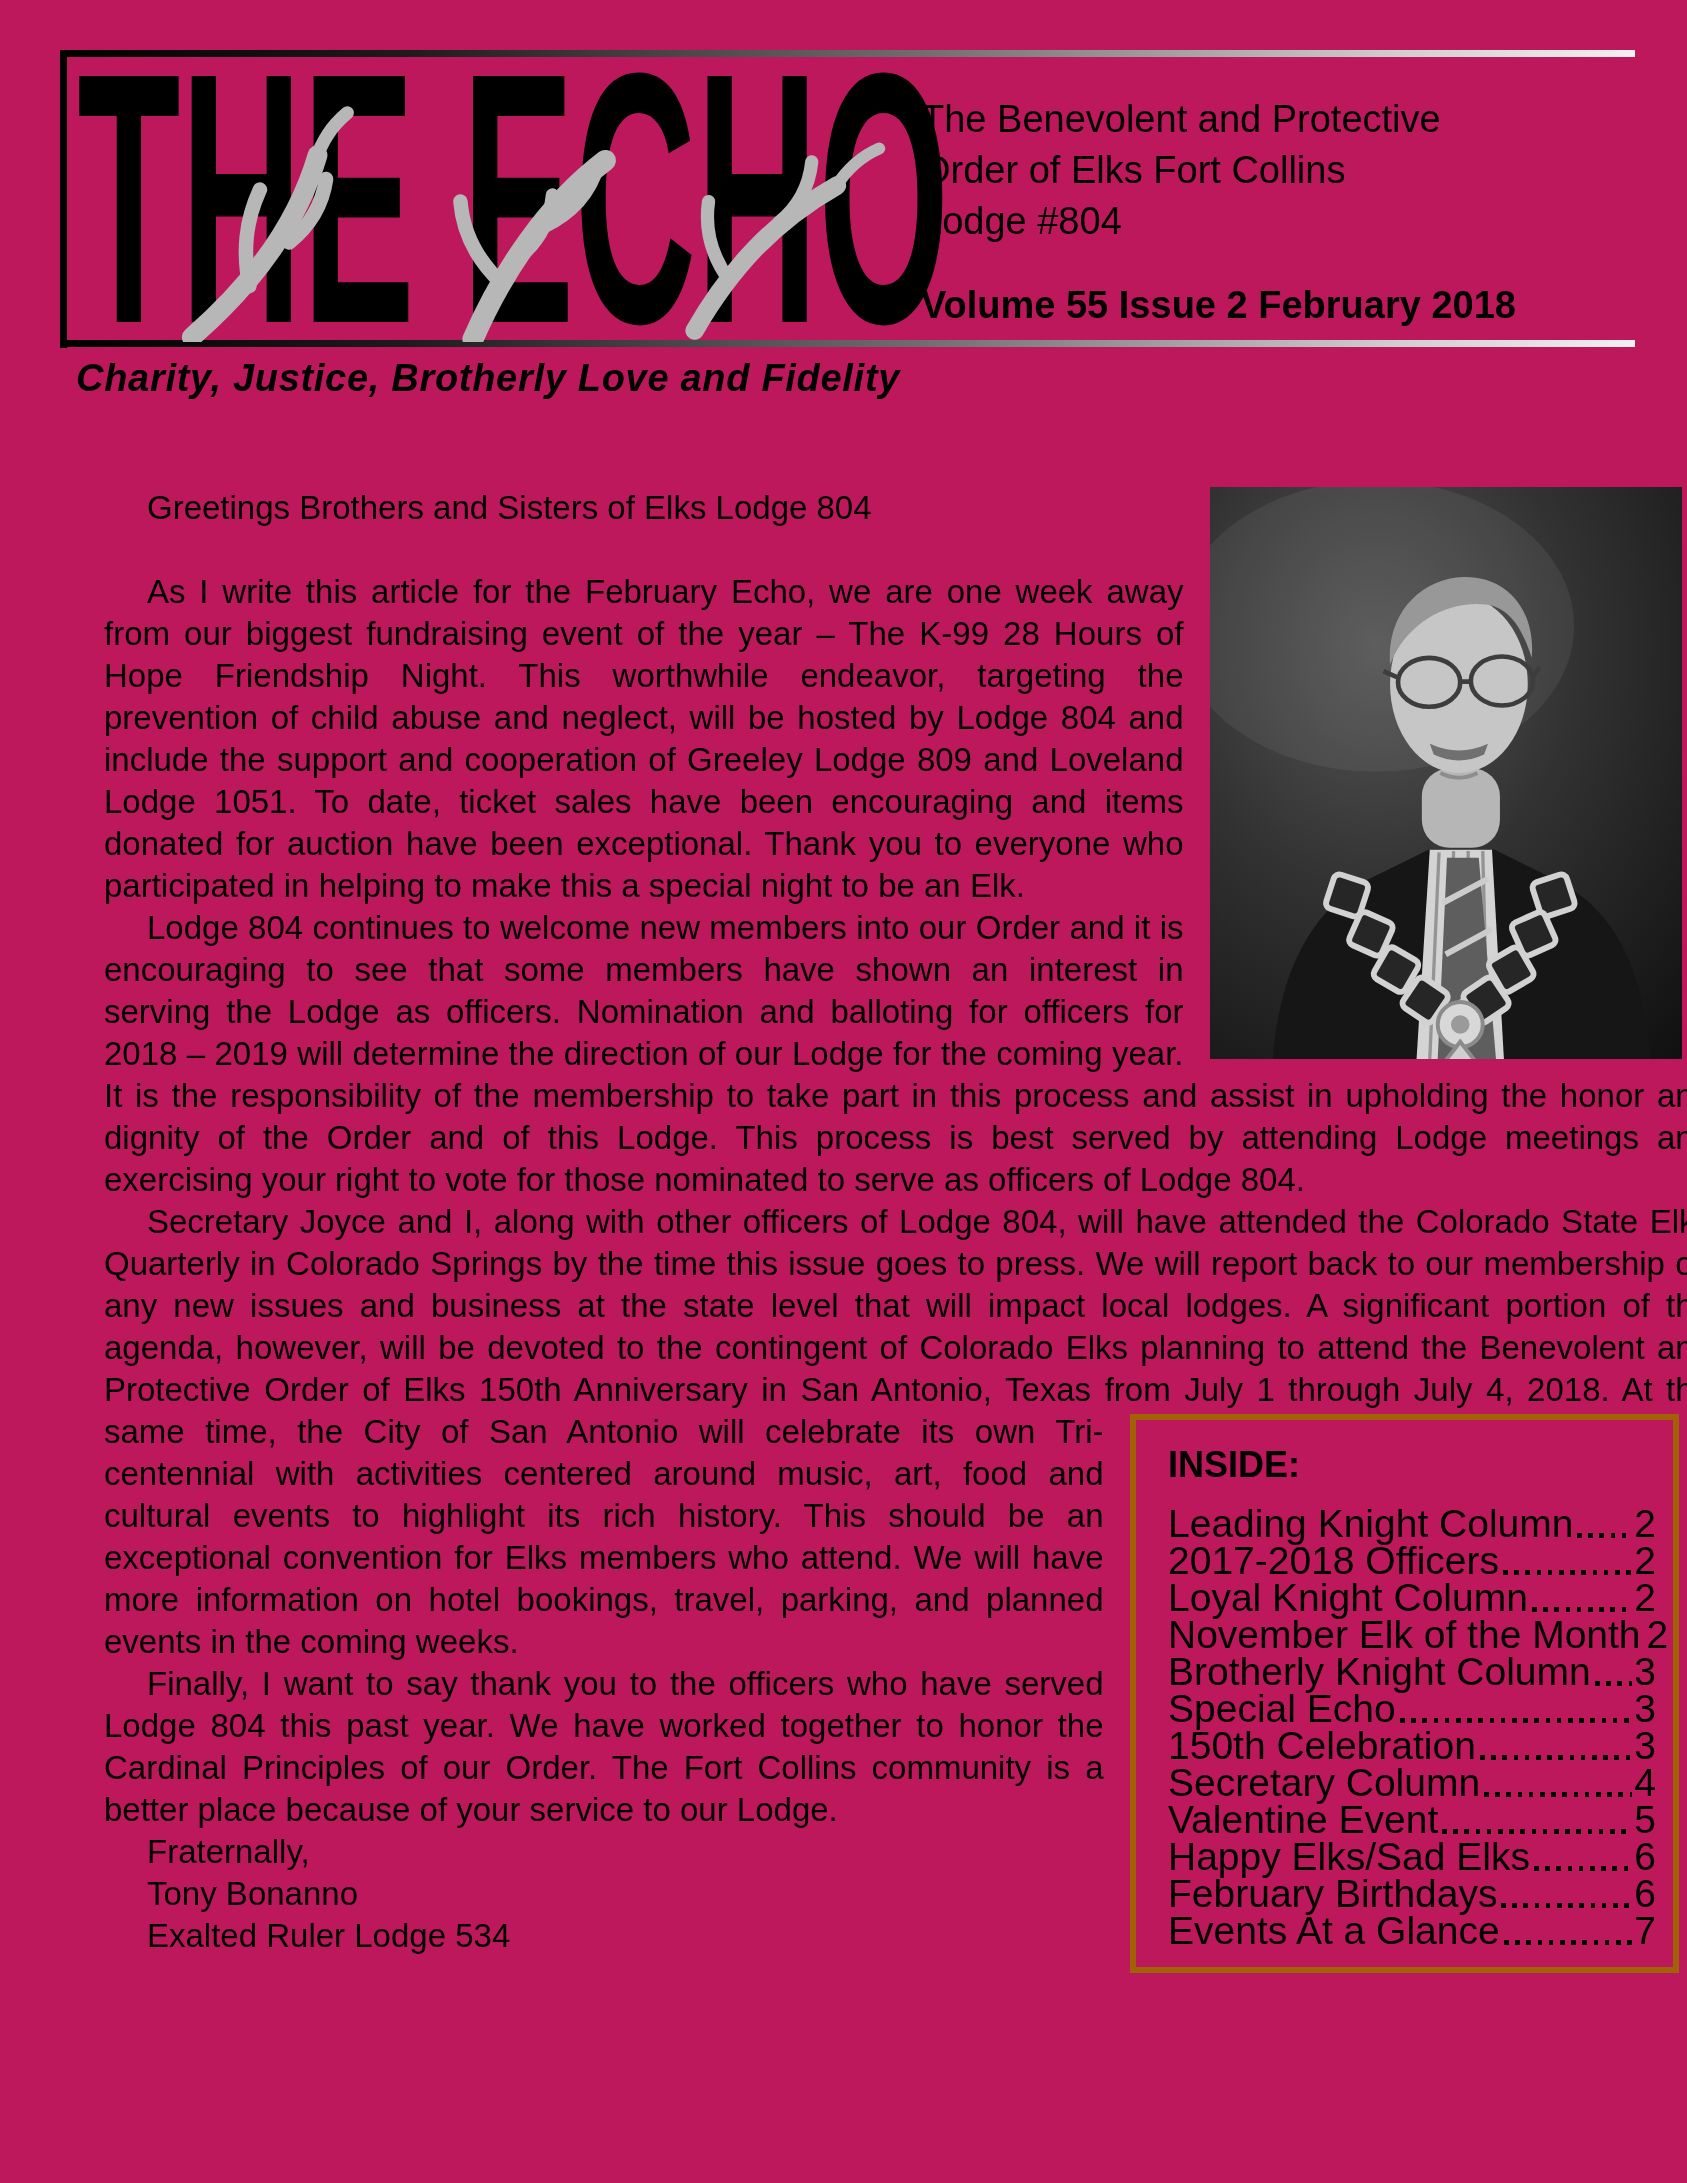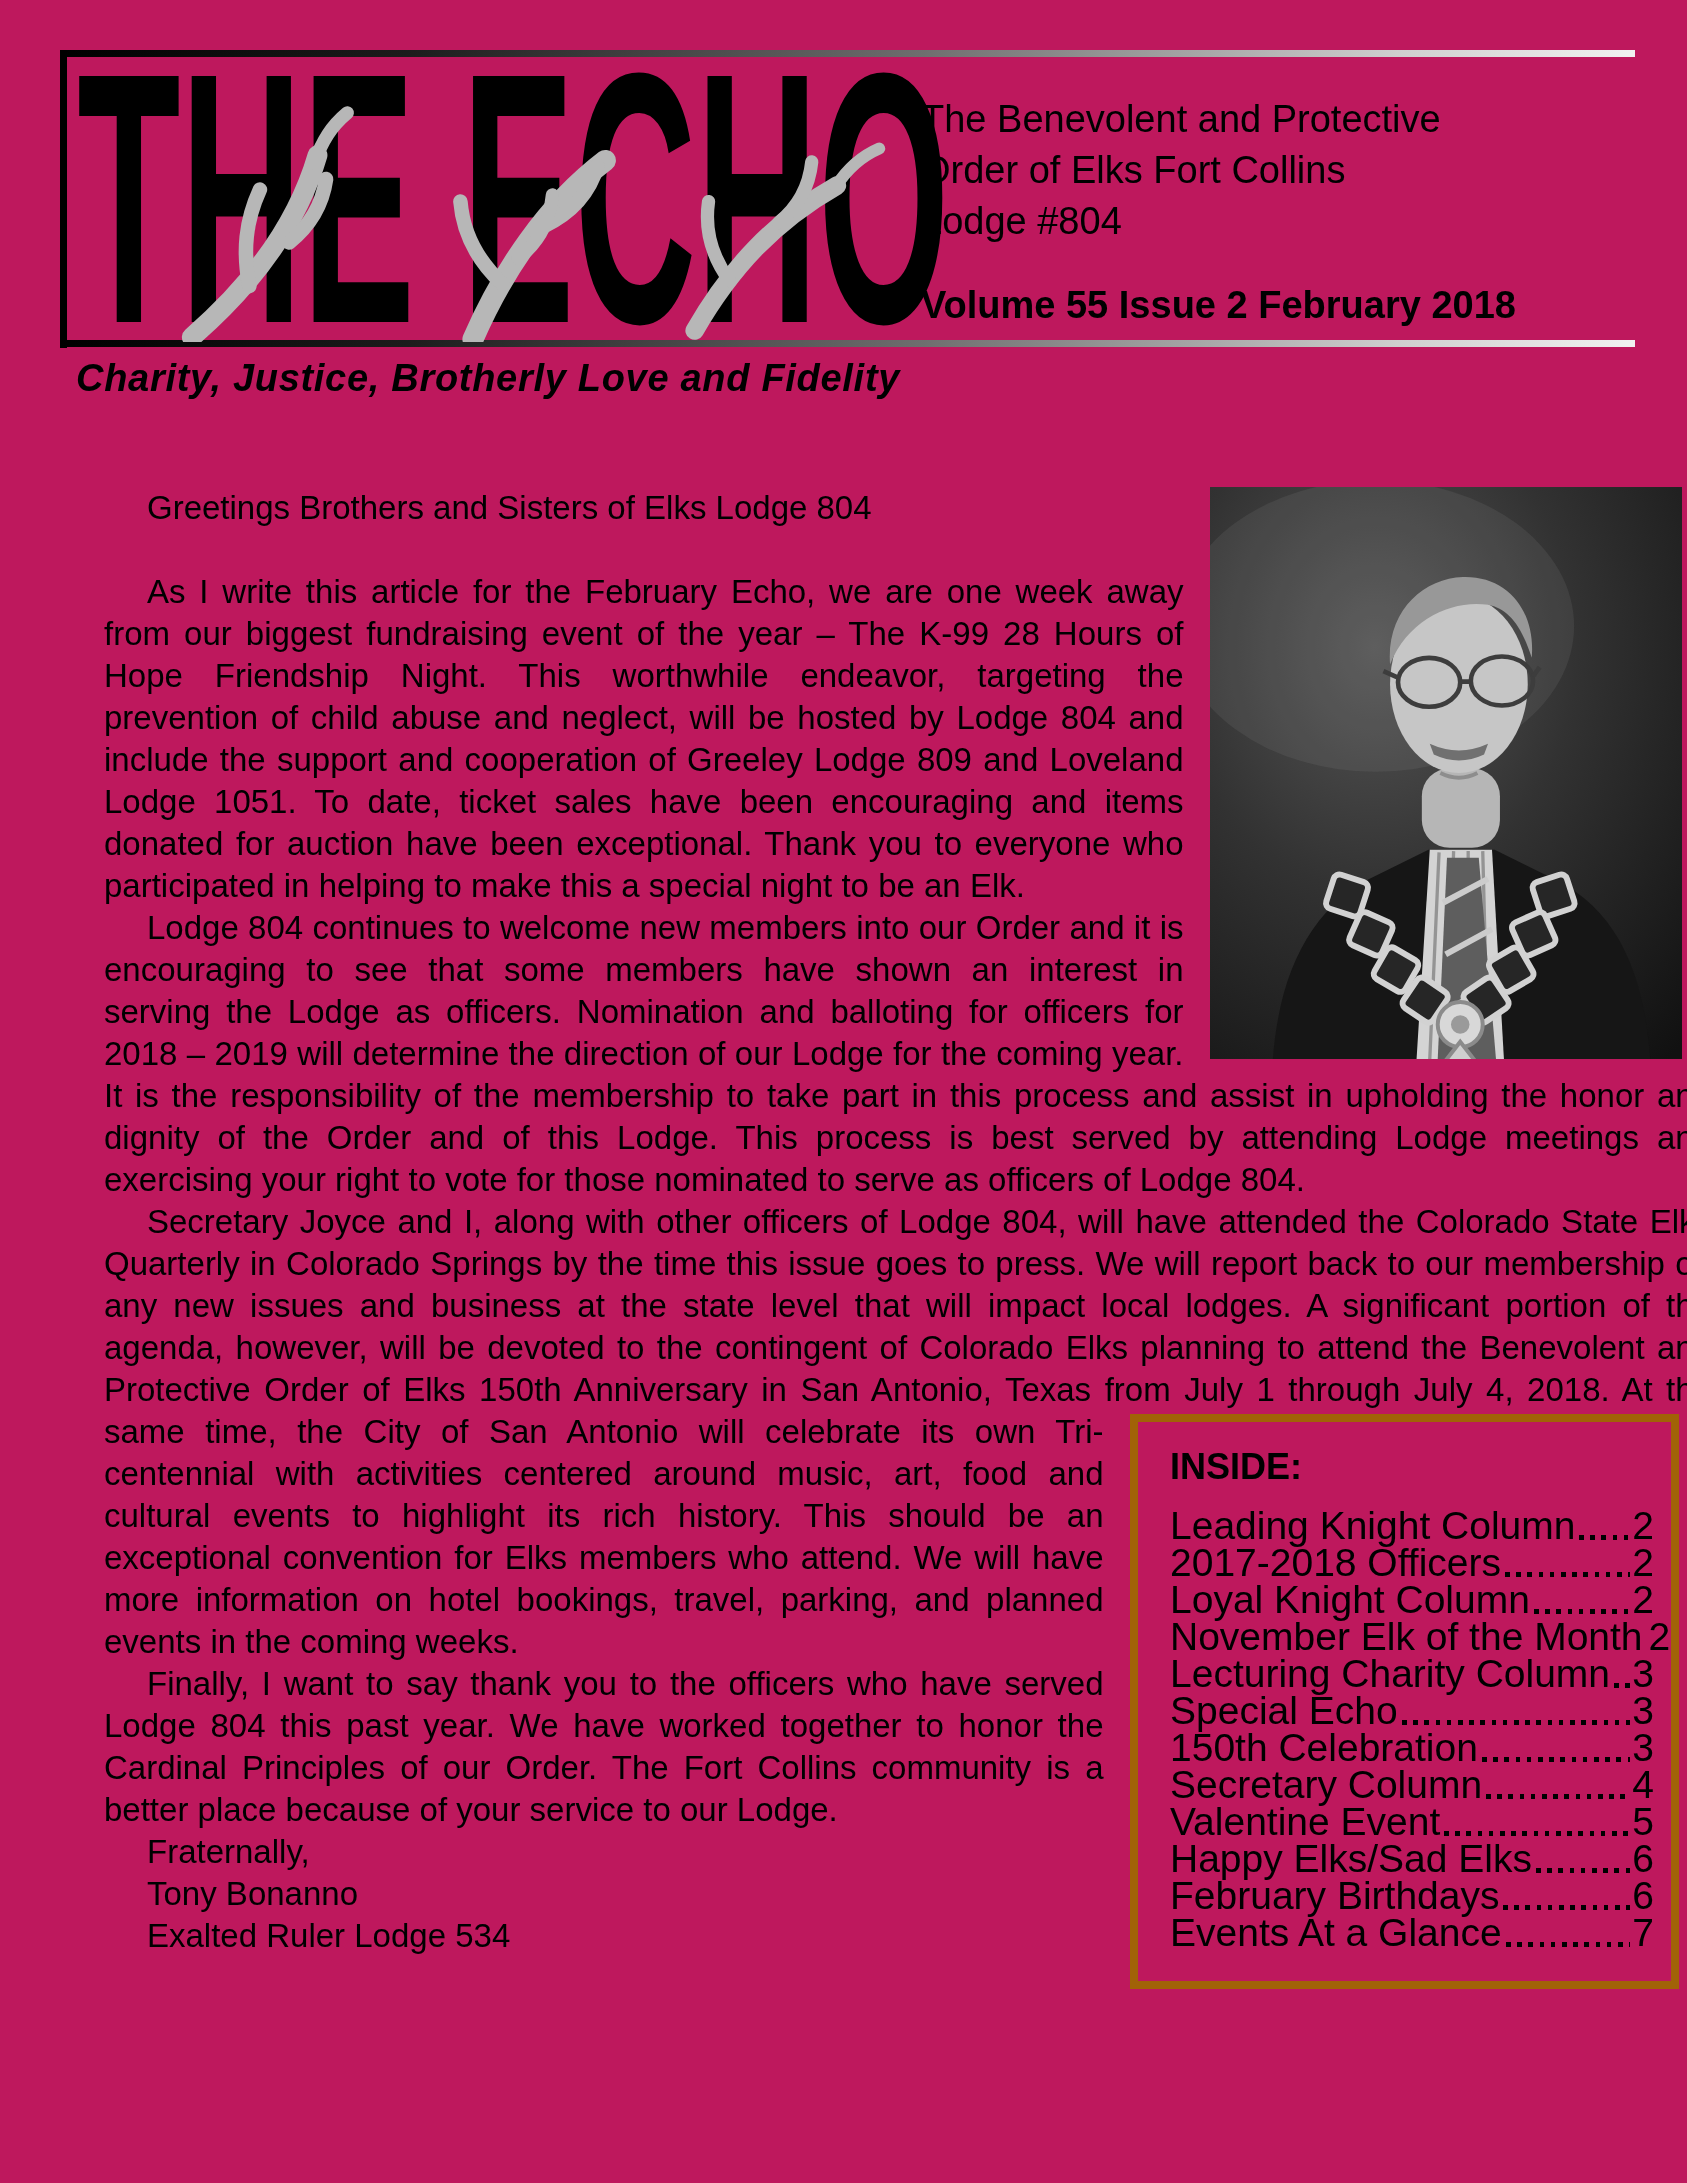--- a/index.html
+++ b/index.html
@@ -38,22 +38,22 @@
   }
   .photo-fig{float:right;width:472px;height:572px;margin:-5.3px 30px 29px 26.5px;}
   .photo-fig svg{width:100%;height:100%;display:block;}
   .greeting{text-align:left;text-indent:43px;margin:0 0 42px 0;}
   .bp{margin:0;text-indent:43px;}
   .sig{margin:0;padding-left:43px;text-align:left;}
 
   
   .inside-box{
     float:right;box-sizing:border-box;width:549px;
-    margin:2.6px 33px 8px 26.5px;border:8px solid #a16207;
-    padding:24px 17px 30px 32px;text-align:left;text-indent:0;
+    margin:2.6px 33px 8px 26.5px;border:6px solid #a16207;
+    padding:24px 17px 18px 32px;text-align:left;text-indent:0;
   }
   .inside-title{font-size:36px;font-weight:700;line-height:41px;margin:0 0 20px 0;}
   .toc-row{display:flex;align-items:baseline;font-size:39px;line-height:37px;}
   .toc-label{white-space:nowrap;}
   .toc-dots{
     flex:1;height:4.6px;margin:0 2px 4px 4px;align-self:flex-end;
     background-image:repeating-linear-gradient(90deg,#000 0 4.6px,transparent 4.6px 11.2px);
   }
   .toc-page{white-space:nowrap;}
 </style>
@@ -175,21 +175,21 @@
             <span class="toc-label">Loyal Knight Column</span>
             <span class="toc-dots"></span>
             <span class="toc-page">2</span>
           </div>
         <div class="toc-row">
             <span class="toc-label">November Elk of the Month</span>
             <span class="toc-dots"></span>
             <span class="toc-page">2</span>
           </div>
         <div class="toc-row">
-            <span class="toc-label">Lecturing Charity Column</span>
+            <span class="toc-label">Brotherly Knight Column</span>
             <span class="toc-dots"></span>
             <span class="toc-page">3</span>
           </div>
         <div class="toc-row">
             <span class="toc-label">Special Echo</span>
             <span class="toc-dots"></span>
             <span class="toc-page">3</span>
           </div>
         <div class="toc-row">
             <span class="toc-label">150th Celebration</span>

